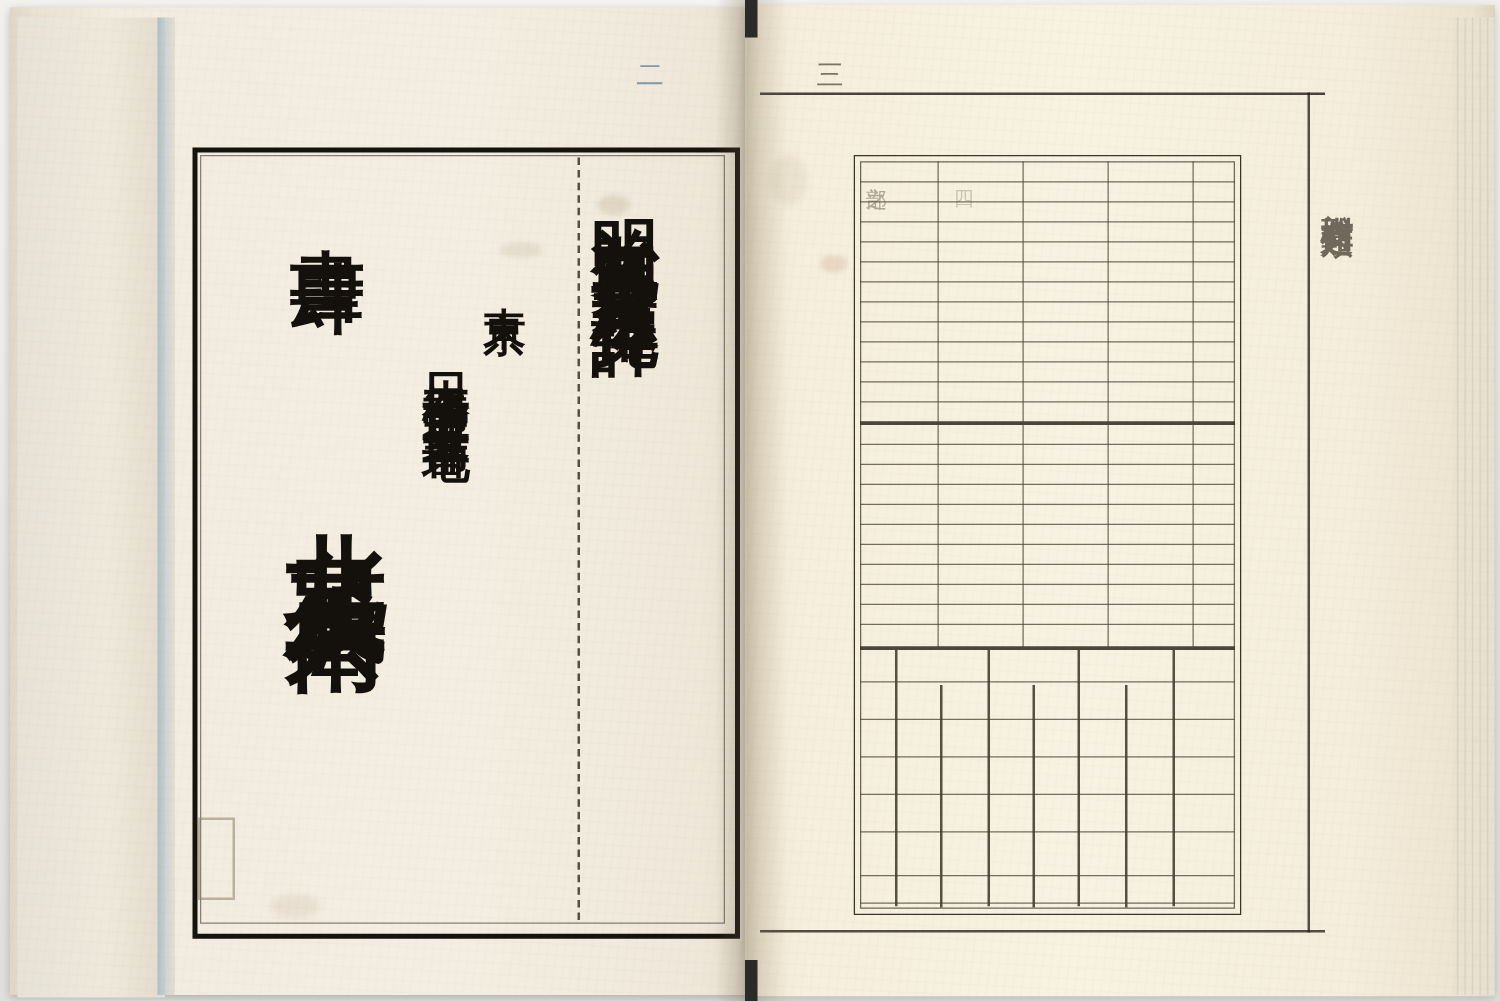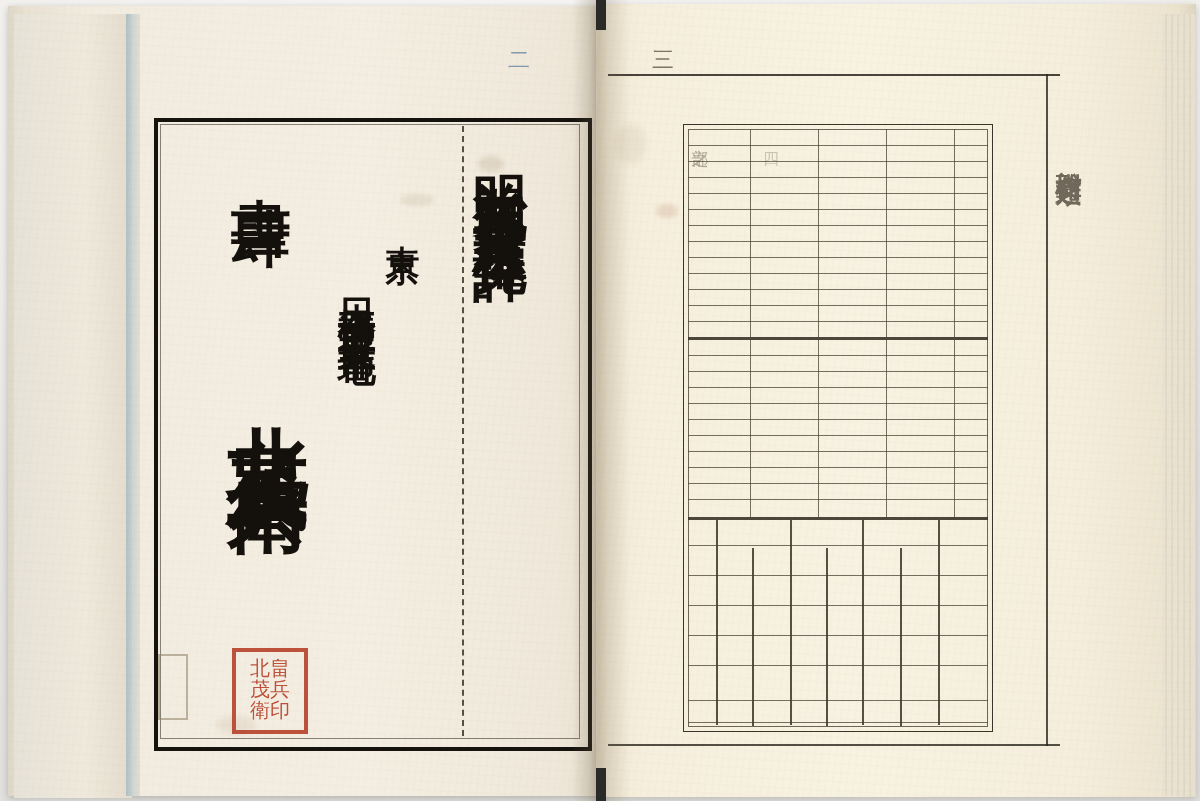--- a/index.html
+++ b/index.html
@@ -380,25 +380,20 @@
     <div class="frame-outer"></div>
     <div class="frame-inner-line"></div>
     <div class="col-divider"></div>
 
     <div class="vtext col-date">明治九年四月廿六日板權免許</div>
     <div class="vtext col-addr-city">東京</div>
     <div class="vtext col-addr-street">日本橋通壹丁目十五番地</div>
     <div class="vtext col-shop">書肆</div>
     <div class="vtext col-name">北畠茂兵衛</div>
 
-    <div class="seal">
-      <span>北畠</span>
-      <span>茂兵</span>
-      <span>衛印</span>
-    </div>
     <div class="seal-small"></div>
 
     <div class="leaf-right">
       <div class="page-edges"></div>
       <div class="fiber"></div>
       <div class="stain" style="left:60px; top:200px; width:22px; height:14px; background:rgba(170,110,80,0.18); filter:blur(2px);"></div>
       <div class="stain" style="left:20px; top:120px; width:30px; height:40px; background:rgba(150,130,95,0.10); filter:blur(3px);"></div>
     </div>
 
     <div class="page-topline"></div>

